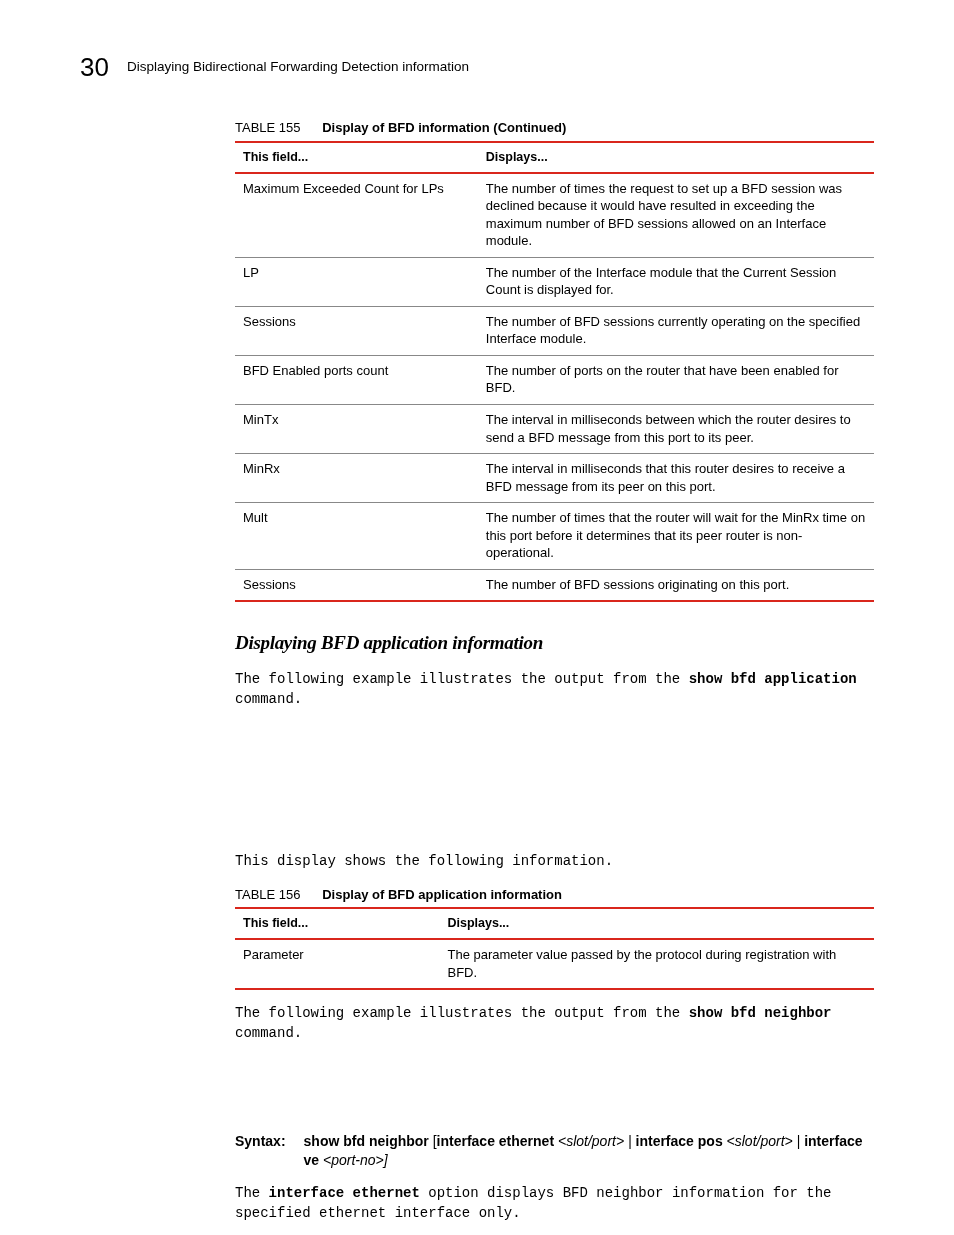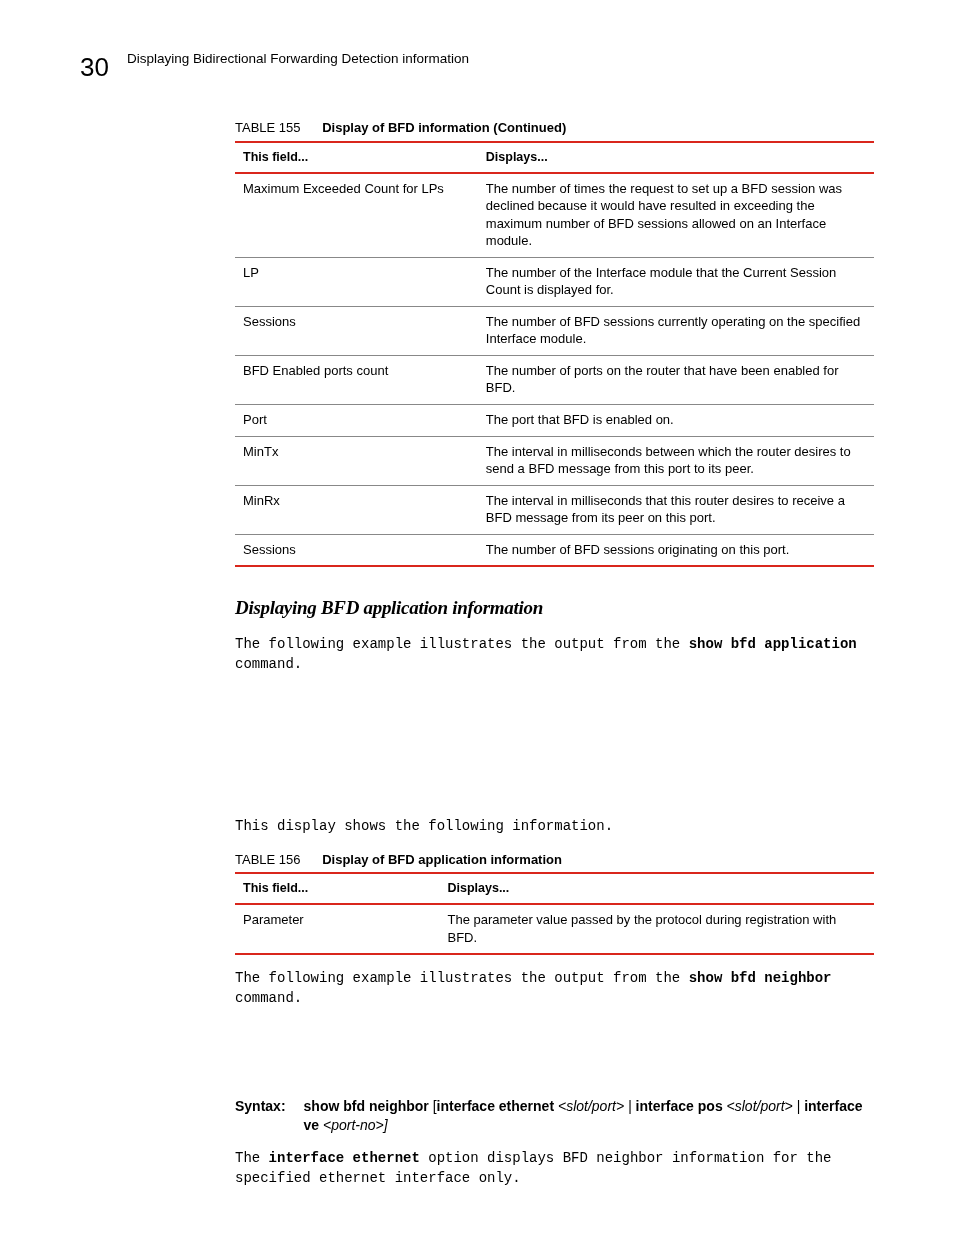--- a/index.html
+++ b/index.html
@@ -13,21 +13,21 @@
   }
   .page {
     width: 954px;
     min-height: 1235px;
     box-sizing: border-box;
     padding: 50px 80px 60px 80px;
     position: relative;
   }
   .page-header {
     display: flex;
-    align-items: flex-start;
+    align-items: center;
     gap: 18px;
     margin-bottom: 34px;
   }
   .page-number {
     font-size: 26px;
     font-weight: 400;
   }
   .header-title {
     font-size: 13.5px;
   }
@@ -151,30 +151,30 @@
         </tr>
         <tr class="row-divider">
           <td class="indent2">Sessions</td>
           <td>The number of BFD sessions currently operating on the specified Interface module.</td>
         </tr>
         <tr class="row-divider">
           <td>BFD Enabled ports count</td>
           <td>The number of ports on the router that have been enabled for BFD.</td>
         </tr>
         <tr class="row-divider">
-          <td class="indent1">Port</td>
-          <td>The port that BFD is enabled on.</td>
-        </tr>
-        <tr class="row-divider">
           <td class="indent1">MinTx</td>
           <td>The interval in milliseconds between which the router desires to send a BFD message from this port to its peer.</td>
         </tr>
         <tr class="row-divider">
           <td class="indent1">MinRx</td>
           <td>The interval in milliseconds that this router desires to receive a BFD message from its peer on this port.</td>
+        </tr>
+        <tr class="row-divider">
+          <td class="indent1">Mult</td>
+          <td>The number of times that the router will wait for the MinRx time on this port before it determines that its peer router is non-operational.</td>
         </tr>
         <tr class="row-end">
           <td class="indent1">Sessions</td>
           <td>The number of BFD sessions originating on this port.</td>
         </tr>
       </tbody>
     </table>
 
     <div class="section-heading">Displaying BFD application information</div>
 

